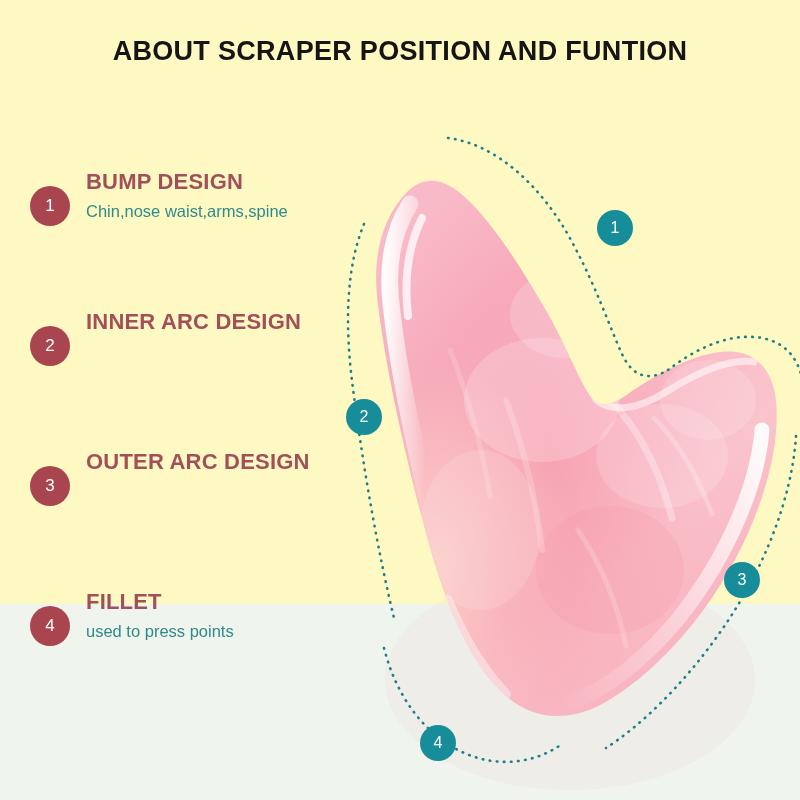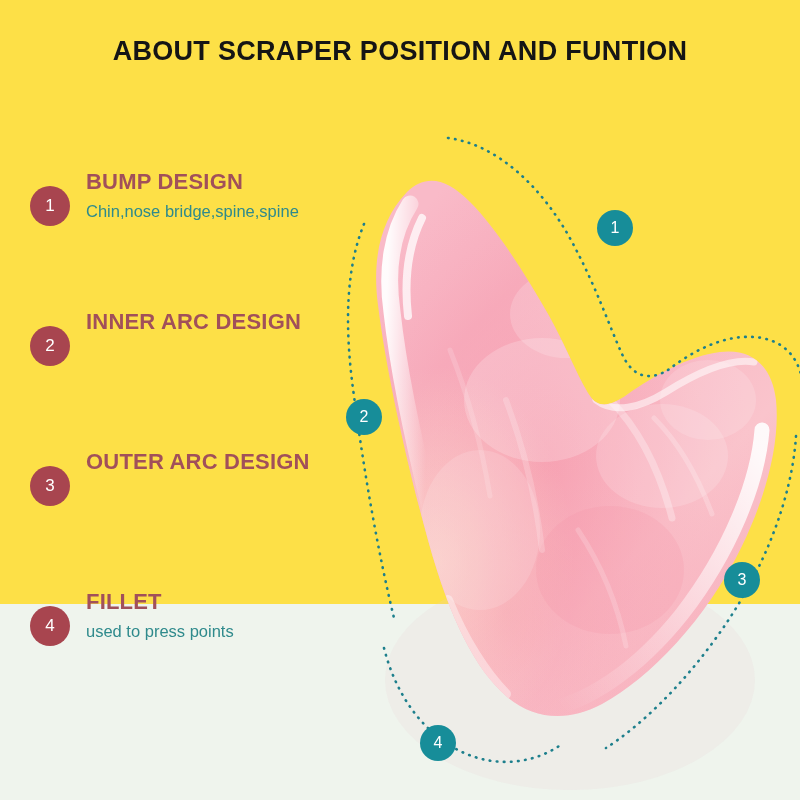--- a/index.html
+++ b/index.html
@@ -11,21 +11,21 @@
     width: 800px;
     height: 800px;
     background: #eff4ed;
     font-family: "Liberation Sans", sans-serif;
     overflow: hidden;
   }
   #poster {
     position: relative;
     width: 800px;
     height: 604px;
-    background: #fde047;
+    background: #fef9c3;
   }
 
   
   .poster-title {
     position: absolute;
     left: 0;
     top: 36px;
     width: 800px;
     text-align: center;
     font-size: 27px;
@@ -116,21 +116,21 @@
 
 <div id="poster">
 
   <div class="poster-title">ABOUT SCRAPER POSITION AND FUNTION</div>
 
   <div class="feature-list">
 
     <div class="feature-item">
       <div class="feature-badge">1</div>
       <p class="feature-heading">BUMP DESIGN</p>
-      <p class="feature-desc">Chin,nose bridge,spine,spine</p>
+      <p class="feature-desc">Chin,nose waist,arms,spine</p>
     </div>
 
     <div class="feature-item">
       <div class="feature-badge">2</div>
       <p class="feature-heading">INNER ARC DESIGN</p>
     </div>
 
     <div class="feature-item">
       <div class="feature-badge">3</div>
       <p class="feature-heading">OUTER ARC DESIGN</p>

